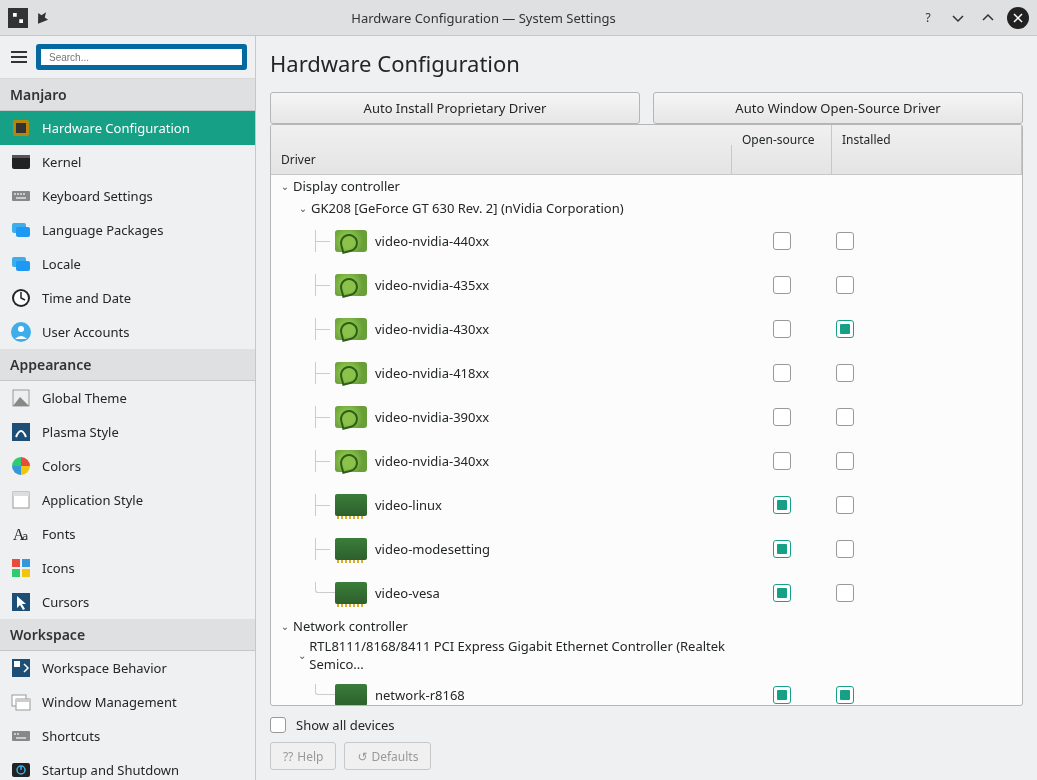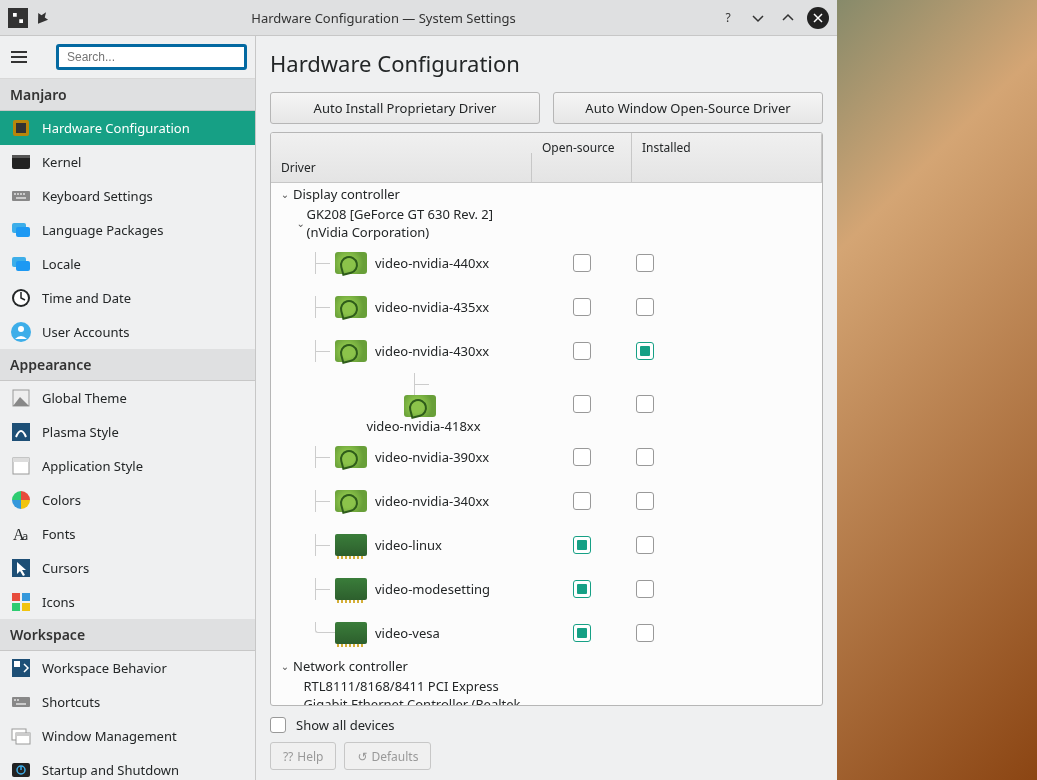--- a/index.html
+++ b/index.html
@@ -1,46 +1,46 @@
 <!DOCTYPE html>
 <html><head>
 <meta charset="utf-8">
 <style>
 * { box-sizing: border-box; margin: 0; padding: 0; }
 body { font-family: "Noto Sans", "Segoe UI", sans-serif; font-size: 13px; color: #232627; background: linear-gradient(135deg, #1a4d4d 0%, #2d6b5f 30%, #d4a574 60%, #8b4513 100%); width: 1037px; height: 780px; overflow: hidden; position: relative; }
 
-.window { position: absolute; top: 0; left: 0; width: 837px; height: 780px; background: #eff0f1; display: flex; flex-direction: column; }
+.window { position: absolute; top: 0; left: 0; width: 1037px; height: 780px; background: #eff0f1; display: flex; flex-direction: column; }
 
 .titlebar { height: 36px; background: #dfe0e1; display: flex; align-items: center; padding: 0 8px; border-bottom: 1px solid #c7c7c7; }
 .titlebar-left { display: flex; gap: 6px; align-items: center; }
 .titlebar-icon { width: 20px; height: 20px; background: #333; display: flex; align-items: center; justify-content: center; color: #fff; font-size: 11px; }
 .titlebar-pin { width: 16px; height: 16px; }
 .titlebar-title { flex: 1; text-align: center; font-size: 13px; color: #333; }
 .titlebar-controls { display: flex; gap: 8px; align-items: center; }
 .tb-btn { width: 22px; height: 22px; border-radius: 50%; display: flex; align-items: center; justify-content: center; cursor: pointer; }
 .tb-close { background: #222; color: #fff; }
 
 .body-row { flex: 1; display: flex; overflow: hidden; }
 
 .sidebar { width: 256px; background: #eff0f1; border-right: 1px solid #c7c7c7; display: flex; flex-direction: column; overflow-y: auto; }
 .sidebar-top { display: flex; align-items: center; gap: 6px; padding: 8px; border-bottom: 1px solid #d8d8d8; }
 .hamburger { width: 22px; height: 22px; display: flex; flex-direction: column; justify-content: center; gap: 3px; padding: 3px; cursor: pointer; }
 .hamburger div { height: 2px; background: #333; }
-.search-box { flex: 1; height: 26px; border: 3px solid #0369a1; background: #fff; border-radius: 3px; padding: 0 8px; font-size: 12px; color: #888; margin-left: 20px; }
+.search-box { flex: 1; height: 26px; border: 5px solid #0369a1; background: #fff; border-radius: 3px; padding: 0 8px; font-size: 10px; color: #888; }
 
 .section-header { background: #dfe0e1; padding: 6px 10px; font-size: 14px; font-weight: 600; color: #333; border-bottom: 1px solid #c7c7c7; }
 .nav-item { display: flex; align-items: center; gap: 10px; padding: 6px 10px; cursor: pointer; font-size: 13px; min-height: 30px; }
 .nav-item.selected { background: #16a085; color: #fff; }
 .nav-icon { width: 22px; height: 22px; display: flex; align-items: center; justify-content: center; flex-shrink: 0; }
 .nav-icon svg { width: 22px; height: 22px; }
 
 .main { flex: 1; display: flex; flex-direction: column; padding: 12px 14px 10px 14px; overflow: hidden; background: #eff0f1; }
 .page-title { font-size: 22px; font-weight: 400; color: #232627; margin-bottom: 14px; }
 
-.button-row { display: flex; gap: 13px; margin-bottom: 8px; }
+.button-row { display: flex; gap: 13px; margin-bottom: 0; }
 .big-btn { flex: 1; height: 32px; background: linear-gradient(#f5f5f5,#e6e6e6); border: 1px solid #b6b6b6; border-radius: 3px; font-size: 13px; display: flex; align-items: center; justify-content: center; cursor: pointer; }
 
 .tree-container { flex: 1; border: 1px solid #b6b6b6; border-radius: 3px; background: #fcfcfc; display: flex; flex-direction: column; overflow: hidden; }
 .tree-header { display: flex; background: linear-gradient(#f0f0f0,#e4e4e4); border-bottom: 1px solid #c7c7c7; font-size: 12px; }
 .th { padding: 6px 10px; border-right: 1px solid #c7c7c7; }
 .th-driver { flex: 1; margin-top: 20px; }
 .th-os { width: 100px; text-align: left; }
 .th-inst { width: 190px; text-align: left; }
 
 .tree-body { flex: 1; overflow-y: auto; font-size: 13px; }
@@ -207,98 +207,98 @@
               <svg viewBox="0 0 22 22">
                 <rect x="2" y="2" width="18" height="18" fill="#1d4f76"></rect>
                 <path d="M6 16 Q11 4 16 16" stroke="#fff" fill="none" stroke-width="2"></path>
               </svg>
             </span>
             <span>Plasma Style</span>
           </div>
           <div class="nav-item">
             <span class="nav-icon">
               <svg viewBox="0 0 22 22">
-                <rect x="3" y="3" width="16" height="16" fill="#fff" stroke="#999"></rect>
-                <rect x="3" y="3" width="16" height="4" fill="#ddd"></rect>
-              </svg>
-            </span>
-            <span>Application Style</span>
-          </div>
-          <div class="nav-item">
-            <span class="nav-icon">
-              <svg viewBox="0 0 22 22">
                 <circle cx="11" cy="11" r="9" fill="none"></circle>
                 <path d="M11 2 A9 9 0 0 1 20 11 L11 11 Z" fill="#e74c3c"></path>
                 <path d="M20 11 A9 9 0 0 1 11 20 L11 11 Z" fill="#f1c40f"></path>
                 <path d="M11 20 A9 9 0 0 1 2 11 L11 11 Z" fill="#3498db"></path>
                 <path d="M2 11 A9 9 0 0 1 11 2 L11 11 Z" fill="#2ecc71"></path>
               </svg>
             </span>
             <span>Colors</span>
           </div>
           <div class="nav-item">
             <span class="nav-icon">
               <svg viewBox="0 0 22 22">
+                <rect x="3" y="3" width="16" height="16" fill="#fff" stroke="#999"></rect>
+                <rect x="3" y="3" width="16" height="4" fill="#ddd"></rect>
+              </svg>
+            </span>
+            <span>Application Style</span>
+          </div>
+          <div class="nav-item">
+            <span class="nav-icon">
+              <svg viewBox="0 0 22 22">
                 <text x="3" y="17" font-size="16" font-family="serif" fill="#232627">A</text>
                 <text x="12" y="17" font-size="11" fill="#232627">a</text>
               </svg>
             </span>
             <span>Fonts</span>
-          </div>
-          <div class="nav-item">
-            <span class="nav-icon">
-              <svg viewBox="0 0 22 22">
-                <rect x="2" y="2" width="18" height="18" fill="#1d4f76"></rect>
-                <path d="M7 5 L7 17 L10 14 L13 19 L15 18 L12 13 L16 13 Z" fill="#fff"></path>
-              </svg>
-            </span>
-            <span>Cursors</span>
           </div>
           <div class="nav-item">
             <span class="nav-icon">
               <svg viewBox="0 0 22 22">
                 <rect x="2" y="2" width="8" height="8" fill="#e74c3c"></rect>
                 <rect x="12" y="2" width="8" height="8" fill="#3498db"></rect>
                 <rect x="2" y="12" width="8" height="8" fill="#2ecc71"></rect>
                 <rect x="12" y="12" width="8" height="8" fill="#f1c40f"></rect>
               </svg>
             </span>
             <span>Icons</span>
           </div>
+          <div class="nav-item">
+            <span class="nav-icon">
+              <svg viewBox="0 0 22 22">
+                <rect x="2" y="2" width="18" height="18" fill="#1d4f76"></rect>
+                <path d="M7 5 L7 17 L10 14 L13 19 L15 18 L12 13 L16 13 Z" fill="#fff"></path>
+              </svg>
+            </span>
+            <span>Cursors</span>
+          </div>
           <div class="section-header">Workspace</div>
           <div class="nav-item">
             <span class="nav-icon">
               <svg viewBox="0 0 22 22">
                 <rect x="2" y="2" width="18" height="18" fill="#1d4f76"></rect>
                 <rect x="4" y="4" width="6" height="6" fill="#fff"></rect>
                 <path d="M14 7 L18 11 L14 15" stroke="#fff" fill="none" stroke-width="1.5"></path>
               </svg>
             </span>
             <span>Workspace Behavior</span>
+          </div>
+          <div class="nav-item">
+            <span class="nav-icon">
+              <svg viewBox="0 0 22 22">
+                <rect x="2" y="4" width="14" height="11" fill="#fff" stroke="#999"></rect>
+                <rect x="6" y="8" width="14" height="11" fill="#fff" stroke="#999"></rect>
+                <rect x="6" y="8" width="14" height="3" fill="#ccc"></rect>
+              </svg>
+            </span>
+            <span>Window Management</span>
           </div>
           <div class="nav-item">
             <span class="nav-icon">
               <svg viewBox="0 0 22 22">
                 <rect x="2" y="6" width="18" height="10" fill="#888" rx="1"></rect>
                 <rect x="4" y="8" width="2" height="2" fill="#ccc"></rect>
                 <rect x="7" y="8" width="2" height="2" fill="#ccc"></rect>
                 <rect x="6" y="12" width="10" height="2" fill="#ccc"></rect>
               </svg>
             </span>
             <span>Shortcuts</span>
-          </div>
-          <div class="nav-item">
-            <span class="nav-icon">
-              <svg viewBox="0 0 22 22">
-                <rect x="2" y="4" width="14" height="11" fill="#fff" stroke="#999"></rect>
-                <rect x="6" y="8" width="14" height="11" fill="#fff" stroke="#999"></rect>
-                <rect x="6" y="8" width="14" height="3" fill="#ccc"></rect>
-              </svg>
-            </span>
-            <span>Window Management</span>
           </div>
           <div class="nav-item">
             <span class="nav-icon">
               <svg viewBox="0 0 22 22">
                 <rect x="2" y="4" width="18" height="14" fill="#222" rx="2"></rect>
                 <circle cx="11" cy="11" r="4" fill="none" stroke="#3daee9" stroke-width="1.5"></circle>
                 <path d="M11 7 V11" stroke="#3daee9" stroke-width="1.5"></path>
               </svg>
             </span>
             <span>Startup and Shutdown</span>
@@ -374,21 +374,21 @@
                 <span>video-nvidia-430xx</span>
               </div>
               <div class="tree-cell-os">
                 <span class="cb"></span>
               </div>
               <div class="tree-cell-inst">
                 <span class="cb checked"></span>
               </div>
             </div>
             <div class="tree-row leaf-row">
-              <div class="tree-cell-driver" style="padding-left: 44px; flex-direction: column;">
+              <div class="tree-cell-driver" style="padding-left: 44px;">
                 <span style="display: inline-block; width: 20px; border-left: 1px solid rgb(204, 204, 204); height: 22px; position: relative;">
                   <span style="position: absolute; left: 0px; top: 50%; width: 14px; border-top: 1px solid rgb(204, 204, 204);"></span>
                 </span>
                 <span class="drv-icon nvidia-ico"></span>
                 <span>video-nvidia-418xx</span>
               </div>
               <div class="tree-cell-os">
                 <span class="cb"></span>
               </div>
               <div class="tree-cell-inst">

